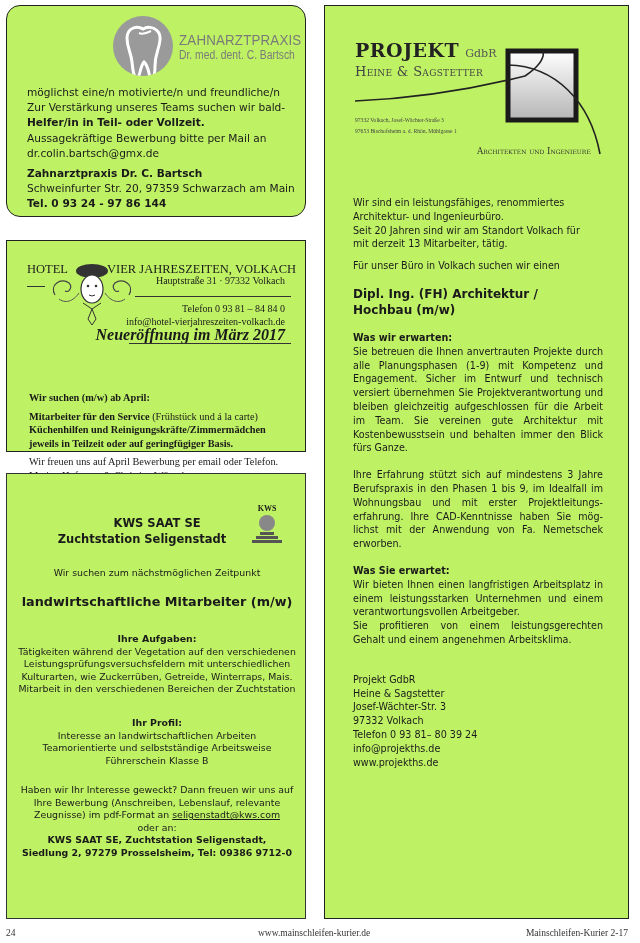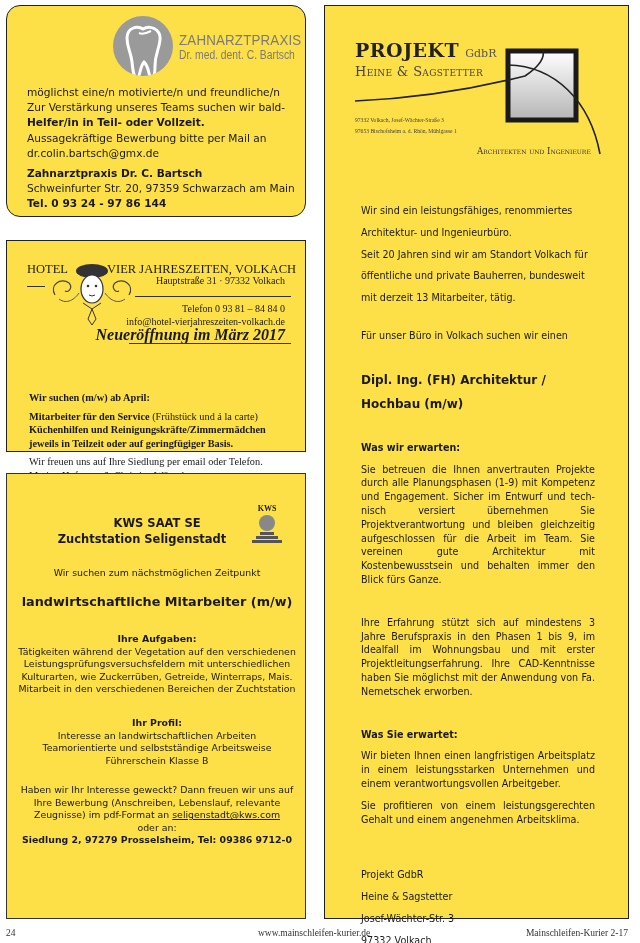--- a/index.html
+++ b/index.html
@@ -1,17 +1,17 @@
 <!DOCTYPE html>
 <html><head>
 <meta charset="utf-8">
 <style>
   html, body { margin: 0; padding: 0; }
   body { width: 640px; height: 943px; background: #ffffff; position: relative; overflow: hidden; color: #1a1a1a; }
-  .box { position: absolute; box-sizing: border-box; background: #fde047; }
+  .box { position: absolute; box-sizing: border-box; background: #bef264; }
 
   
   #dentist { left: 6px; top: 5px; width: 300px; height: 212px; border: 1.5px solid #222; border-radius: 14px; font-family: "DejaVu Sans", sans-serif; }
   #dentist .logo { position: absolute; left: 106px; top: 10px; width: 60px; height: 60px; border-radius: 50%; background: #9a9a9a; overflow: hidden; }
   #dentist .logo svg { position: absolute; left: 0; top: 0; }
   #dentist .brand { position: absolute; left: 172px; top: 26px; font-family: "Liberation Sans", sans-serif; color: #7a7a7a; }
   #dentist .brand .b1 { font-size: 15.5px; letter-spacing: 0.2px; line-height: 16px; transform: scaleX(0.86); transform-origin: left; white-space: nowrap; }
   #dentist .brand .b2 { font-size: 12px; line-height: 14px; transform: scaleX(0.86); transform-origin: left; white-space: nowrap; }
   #dentist .body { position: absolute; left: 20px; top: 79px; font-size: 10.6px; line-height: 15.2px; white-space: nowrap; }
   #dentist .bold { font-weight: bold; }
@@ -47,21 +47,21 @@
 
   
   #projekt { left: 324px; top: 5px; width: 305px; height: 914px; border: 1.5px solid #222; font-family: "DejaVu Sans", sans-serif; }
   #projekt .logo1 { position: absolute; left: 30px; top: 33px; font-family: "DejaVu Serif", serif; font-weight: bold; font-size: 19px; letter-spacing: 0.5px; color: #222; }
   #projekt .logo1 .gdbr { font-weight: normal; font-size: 11px; color: #555; margin-left: 6px; letter-spacing: 0; }
   #projekt .logo2 { position: absolute; left: 30px; top: 58px; font-family: "DejaVu Serif", serif; font-size: 13px; font-variant: small-caps; color: #444; letter-spacing: 0.3px; white-space: nowrap; }
   #projekt .deco { position: absolute; left: 0; top: 0; }
   #projekt .addr { position: absolute; left: 30px; font-family: "Liberation Serif", serif; font-size: 5.6px; color: #444; white-space: nowrap; }
   #projekt .tag { position: absolute; left: 152px; top: 140px; font-family: "DejaVu Serif", serif; font-size: 8.6px; font-variant: small-caps; color: #333; white-space: nowrap; }
   #projekt .content { position: absolute; left: 28px; top: 190px; width: 250px; font-size: 9.6px; line-height: 13.8px; }
-  #projekt p { margin: 8px; }
+  #projekt p { margin: 0; }
   #projekt .just { text-align: justify; }
   #projekt .sp8 { height: 8px; }
   #projekt .sp12 { height: 13px; }
   #projekt .title { font-size: 12px; font-weight: bold; line-height: 16px; }
   #projekt .hd { font-weight: bold; }
 
   
   .footer { position: absolute; top: 928px; font-family: "Liberation Serif", serif; font-size: 9.5px; color: #333; white-space: nowrap; }
 </style>
 </head>
@@ -118,21 +118,21 @@
   </div>
   <div class="open">Neueröffnung im März 2017</div>
   <div class="hr3"></div>
   <div class="text">
     <div class="b">Wir suchen (m/w) ab April:</div>
     <div class="sp"></div>
     <div><span class="b">Mitarbeiter für den Service</span><span> (Frühstück und á la carte)</span></div>
     <div class="b">Küchenhilfen und Reinigungskräfte/Zimmermädchen</div>
     <div class="b">jeweils in Teilzeit oder auf geringfügiger Basis.</div>
     <div class="sp"></div>
-    <div>Wir freuen uns auf Ihre Siedlung per email oder Telefon.</div>
+    <div>Wir freuen uns auf April Bewerbung per email oder Telefon.</div>
     <div>Marion Hofmann &amp; Christian Wägerle</div>
   </div>
 </div>
 
 <div class="box" id="kws">
   <div class="logo">
     <span class="lt">KWS</span>
     <div class="ball"></div>
     <div class="bar" style="width:14px;"></div>
     <div class="bar" style="width:22px;"></div>
@@ -155,20 +155,21 @@
     <div class="hd">Ihr Profil:</div>
     <div>Interesse an landwirtschaftlichen Arbeiten</div>
     <div>Teamorientierte und selbstständige Arbeitsweise</div>
     <div>Führerschein Klasse B</div>
   </div>
   <div class="sec" style="top:310px;">
     <div>Haben wir Ihr Interesse geweckt? Dann freuen wir uns auf</div>
     <div>Ihre Bewerbung (Anschreiben, Lebenslauf, relevante</div>
     <div><span>Zeugnisse) im pdf-Format an </span><a>seligenstadt@kws.com</a></div>
     <div>oder an:</div>
+    <div class="hd">KWS SAAT SE, Zuchtstation Seligenstadt,</div>
     <div class="hd">Siedlung 2, 97279 Prosselsheim, Tel: 09386 9712-0</div>
   </div>
 </div>
 
 <div class="box" id="projekt">
   <svg class="deco" width="305" height="160" viewBox="0 0 305 160">
     <defs>
       <linearGradient id="sq" x1="0" y1="0" x2="0" y2="1">
         <stop offset="0" stop-color="#ffffff"></stop>
         <stop offset="1" stop-color="#b5b5b5"></stop>
@@ -181,21 +182,20 @@
   <div class="logo1"><span>PROJEKT</span><span class="gdbr">GdbR</span></div>
   <div class="logo2">Heine &amp; Sagstetter</div>
   <div class="addr" style="top:111px;">97332 Volkach, Josef-Wächter-Straße 3</div>
   <div class="addr" style="top:122px;">97653 Bischofsheim a. d. Rhön, Mühlgasse 1</div>
   <div class="tag">Architekten und Ingenieure</div>
 
   <div class="content">
     <p>Wir sind ein leistungsfähiges, renommiertes</p>
     <p>Architektur- und Ingenieurbüro.</p>
     <p>Seit 20 Jahren sind wir am Standort Volkach für</p>
-    <p>öffentliche und private Bauherren, bundesweit</p>
     <p>mit derzeit 13 Mitarbeiter, tätig.</p>
     <div class="sp8"></div>
     <p>Für unser Büro in Volkach suchen wir einen</p>
     <div class="sp12"></div>
     <p class="title">Dipl. Ing. (FH) Architektur /</p>
     <p class="title">Hochbau (m/w)</p>
     <div class="sp12"></div>
     <p class="hd">Was wir erwarten:</p>
     <p class="just">Sie betreuen die Ihnen anvertrauten Projekte durch alle Planungsphasen (1-9) mit Kompetenz und Engagement. Sicher im Entwurf und tech­nisch versiert übernehmen Sie Projektverantwor­tung und bleiben gleichzeitig aufgeschlossen für die Arbeit im Team. Sie vereinen gute Architek­tur mit Kostenbewusstsein und behalten immer den Blick fürs Ganze.</p>
     <div class="sp12"></div>

